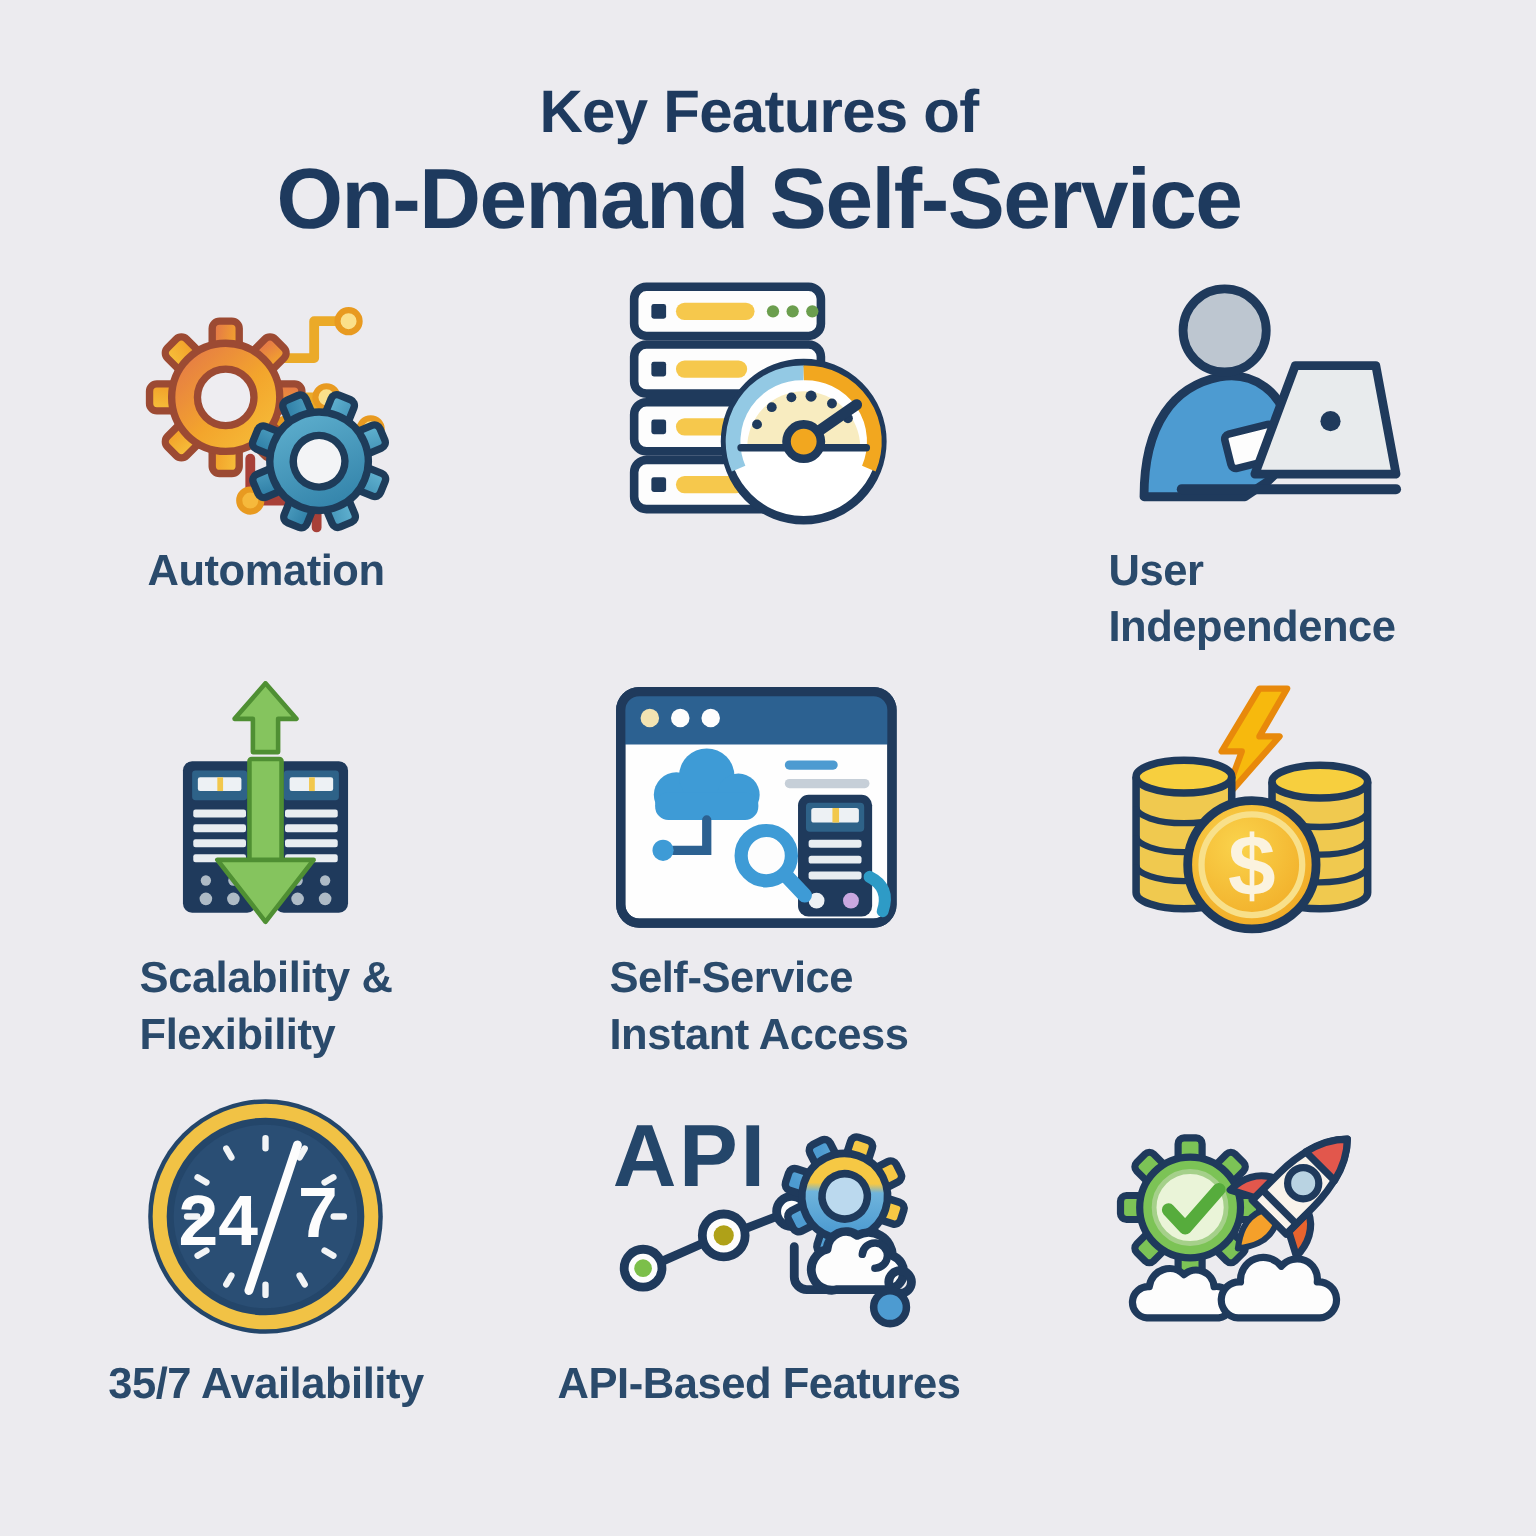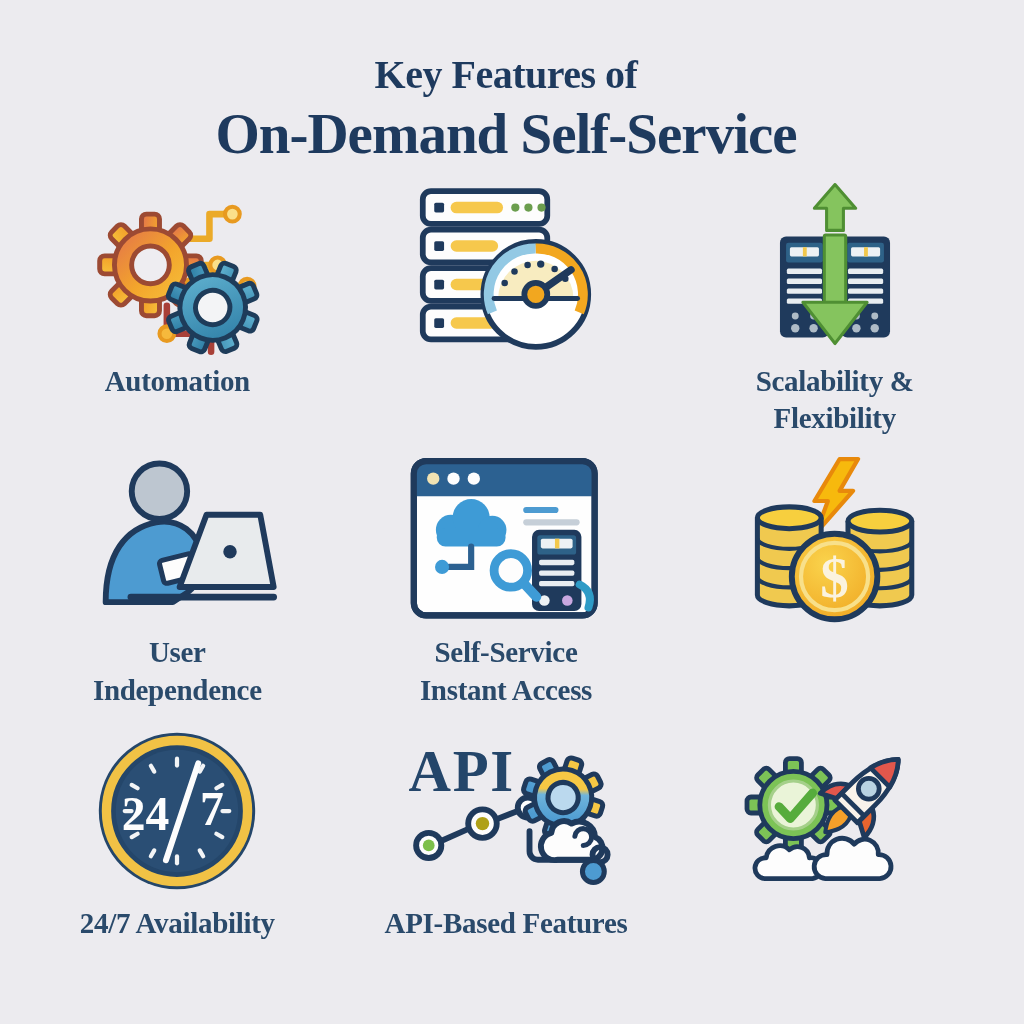--- a/index.html
+++ b/index.html
@@ -1,34 +1,34 @@
 <!DOCTYPE html>
 <html><head>
 <meta charset="utf-8">
 <style>
   html,body{margin:0;padding:0;}
   body{
     width:1024px;height:1024px;overflow:hidden;
     background:#ECEBEF;
     font-family:"Liberation Sans","DejaVu Sans",sans-serif;
   }
-  .poster{width:1012px;height:1024px;position:relative;font-family:Liberation Serif, serif;}
+  .poster{width:1012px;height:1024px;position:relative;}
   .title-block{padding-top:52px;text-align:center;color:#1E3A5E;}
   .title-line1{font-size:40px;font-weight:700;letter-spacing:-0.5px;line-height:1.15;}
   .title-line2{font-size:57px;font-weight:700;letter-spacing:-1px;line-height:1.15;margin-top:3px;}
   .grid{
     width:980px;margin:16px auto 0;
     display:grid;grid-template-columns:1fr 1fr 1fr;
     row-gap:16px;column-gap:6px;
   }
   .cell{display:flex;flex-direction:column;align-items:center;}
   .icon-box{height:172px;display:flex;align-items:center;justify-content:center;margin-bottom:8px;}
   .label{
     font-size:29px;font-weight:700;color:#2A4A6B;
-    text-align:center;line-height:1.3;white-space:pre-line;letter-spacing:-0.3px;
+    text-align:left;line-height:1.3;white-space:pre-line;letter-spacing:-0.3px;
   }
   svg{display:block;}
 </style>
 </head>
 <body>
 
 <div class="poster">
 
   <div class="title-block">
     <div class="title-line1">Key Features of</div>
@@ -136,20 +136,35 @@
             </g>
             <path d="M152,136 L195,106" stroke="#1F3A5C" stroke-width="9" stroke-linecap="round"></path>
             <circle cx="152" cy="136" r="14" fill="#F2A71F" stroke="#1F3A5C" stroke-width="7"></circle>
           </g>
         </svg>
       </div>
     </div>
 
     <div class="cell">
       <div class="icon-box">
+        <svg width="225" height="168" viewBox="0 0 235 200">
+          <path d="M32,174 C32,116 56,86 92,79 C120,74 142,92 146,118 C149,136 142,152 130,162 L112,174 Z" fill="#4D9BD1" stroke="#1F3A5C" stroke-width="7" stroke-linejoin="round"></path>
+          <circle cx="96" cy="42" r="33" fill="#BDC6D0" stroke="#1F3A5C" stroke-width="7"></circle>
+          <rect x="98" y="120" width="40" height="28" rx="4" transform="rotate(-14 118 134)" fill="#FDFDFD" stroke="#1F3A5C" stroke-width="6"></rect>
+          <path d="M152,70 H216 L232,156 H120 Z" fill="#E8EBED" stroke="#1F3A5C" stroke-width="7" stroke-linejoin="round"></path>
+          <circle cx="180" cy="114" r="8" fill="#1F3A5C"></circle>
+          <path d="M62,168 H232" stroke="#1F3A5C" stroke-width="8" stroke-linecap="round"></path>
+        </svg>
+      </div>
+      <div class="label">User
+Independence</div>
+    </div>
+
+    <div class="cell">
+      <div class="icon-box">
         <svg width="172" height="172" viewBox="0 0 200 225">
           <polygon points="100,2 127,33 111,33 111,62 89,62 89,33 73,33" fill="#85C45E" stroke="#4F8F33" stroke-width="4" stroke-linejoin="round"></polygon>
           <g>
             <rect x="28" y="70" width="64" height="132" rx="8" fill="#1F3A5C"></rect>
             <rect x="108" y="70" width="64" height="132" rx="8" fill="#1F3A5C"></rect>
             <g>
               <rect x="36" y="78" width="48" height="26" rx="3" fill="#2E6288"></rect>
               <rect x="41" y="84" width="38" height="12" rx="2" fill="#EDF1F4"></rect>
               <rect x="58" y="84" width="5" height="12" fill="#F2C84C"></rect>
               <rect x="116" y="78" width="48" height="26" rx="3" fill="#2E6288"></rect>
@@ -178,35 +193,20 @@
             </g>
           </g>
           <g fill="#85C45E" stroke="#4F8F33" stroke-width="4" stroke-linejoin="round">
             <rect x="86" y="68" width="28" height="92" rx="2"></rect>
             <polygon points="58,156 142,156 100,210"></polygon>
           </g>
         </svg>
       </div>
       <div class="label">Scalability &amp;
 Flexibility</div>
-    </div>
-
-    <div class="cell">
-      <div class="icon-box">
-        <svg width="225" height="168" viewBox="0 0 235 200">
-          <path d="M32,174 C32,116 56,86 92,79 C120,74 142,92 146,118 C149,136 142,152 130,162 L112,174 Z" fill="#4D9BD1" stroke="#1F3A5C" stroke-width="7" stroke-linejoin="round"></path>
-          <circle cx="96" cy="42" r="33" fill="#BDC6D0" stroke="#1F3A5C" stroke-width="7"></circle>
-          <rect x="98" y="120" width="40" height="28" rx="4" transform="rotate(-14 118 134)" fill="#FDFDFD" stroke="#1F3A5C" stroke-width="6"></rect>
-          <path d="M152,70 H216 L232,156 H120 Z" fill="#E8EBED" stroke="#1F3A5C" stroke-width="7" stroke-linejoin="round"></path>
-          <circle cx="180" cy="114" r="8" fill="#1F3A5C"></circle>
-          <path d="M62,168 H232" stroke="#1F3A5C" stroke-width="8" stroke-linecap="round"></path>
-        </svg>
-      </div>
-      <div class="label">User
-Independence</div>
     </div>
 
     <div class="cell">
       <div class="icon-box">
         <svg width="222" height="172" viewBox="0 0 225 195">
           <rect x="8" y="8" width="205" height="175" rx="14" fill="#FEFEFE" stroke="#1F3A5C" stroke-width="7"></rect>
           <path d="M8,48 v-26 a14,14 0 0 1 14,-14 h177 a14,14 0 0 1 14,14 v26 z" fill="#2C6191"></path>
           <rect x="8" y="8" width="205" height="175" rx="14" fill="none" stroke="#1F3A5C" stroke-width="7"></rect>
           <circle cx="30" cy="28" r="7" fill="#F2E3B2"></circle>
           <circle cx="53" cy="28" r="7" fill="#FDFDFD"></circle>
@@ -296,21 +296,21 @@
               <rect x="-2.5" y="-64" width="5" height="13" rx="2.5" transform="rotate(270)"></rect>
               <rect x="-2.5" y="-64" width="5" height="13" rx="2.5" transform="rotate(300)"></rect>
               <rect x="-2.5" y="-64" width="5" height="13" rx="2.5" transform="rotate(330)"></rect>
             </g>
           </g>
           <path d="M125,44 L87,158" stroke="#FDFDFD" stroke-width="7" stroke-linecap="round"></path>
           <text x="63" y="122" text-anchor="middle" font-size="56" font-weight="700" fill="#FDFDFD">24</text>
           <text x="141" y="116" text-anchor="middle" font-size="56" font-weight="700" fill="#FDFDFD">7</text>
         </svg>
       </div>
-      <div class="label">24/7 Availability</div>
+      <div class="label">35/7 Availability</div>
     </div>
 
     <div class="cell">
       <div class="icon-box">
         <svg width="250" height="168" viewBox="0 0 248 200">
           <defs>
             <linearGradient id="gYB" x1="0" y1="0" x2="0.3" y2="1">
               <stop offset="0" stop-color="#F6C844"></stop>
                 <stop offset="0.45" stop-color="#F6C844"></stop>
               <stop offset="0.55" stop-color="#6FB4DC"></stop>

